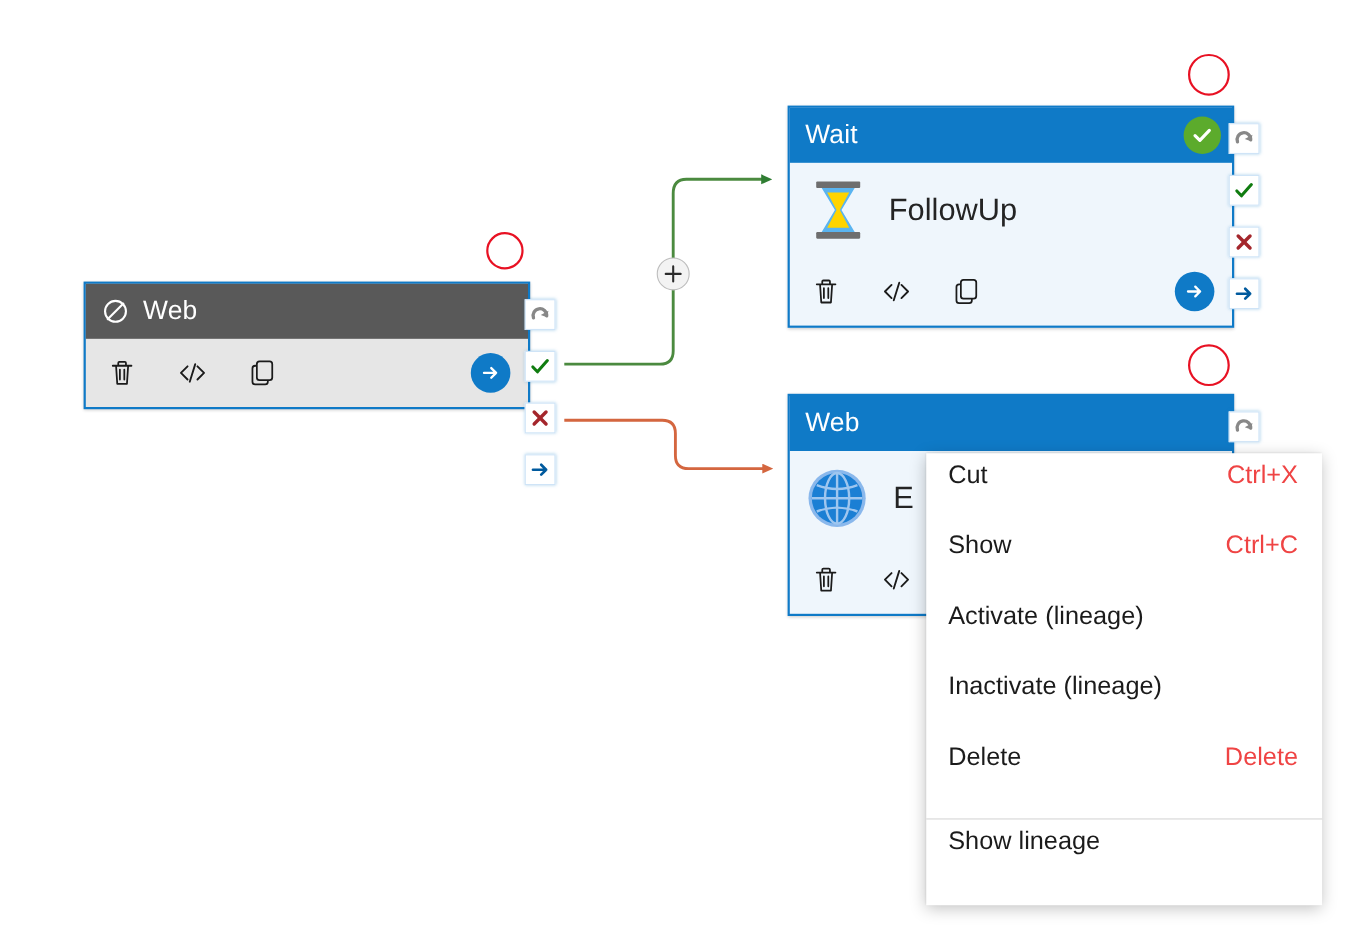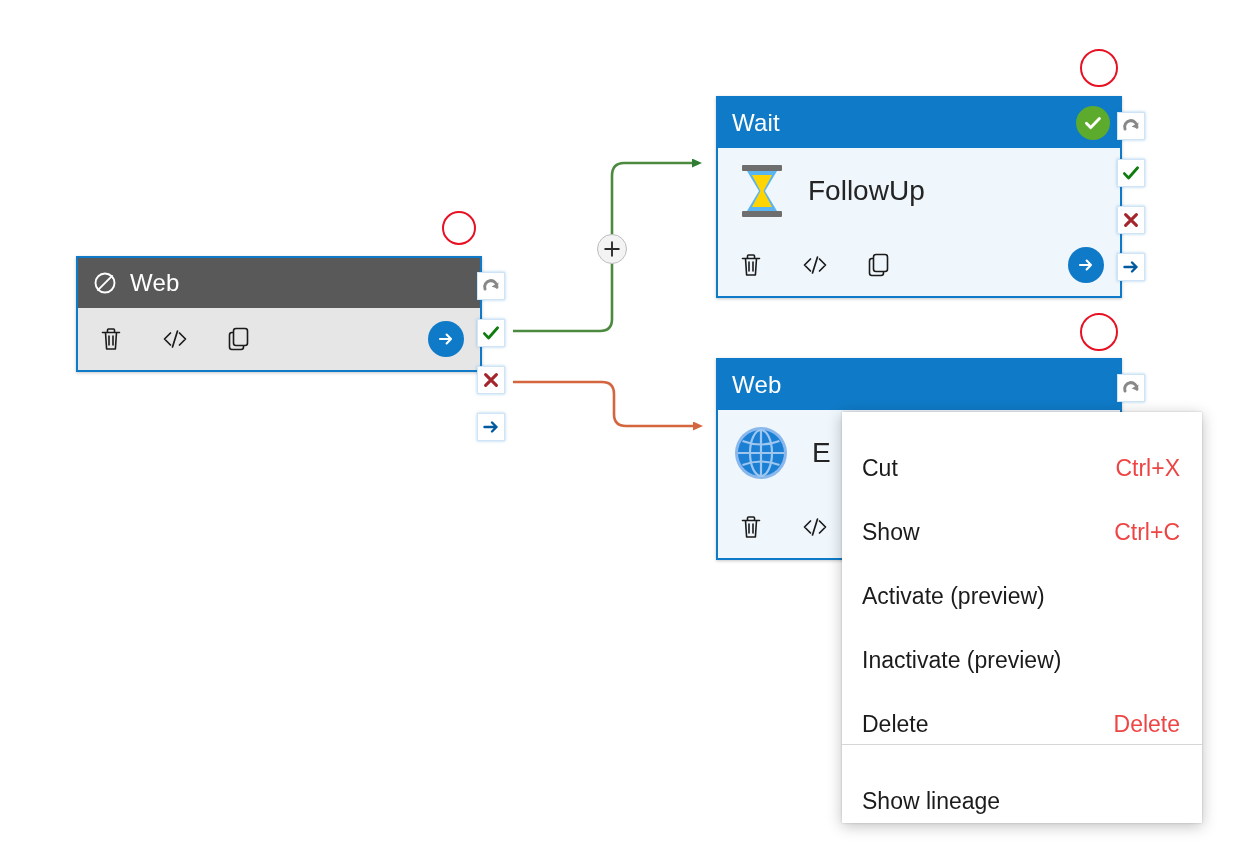--- a/index.html
+++ b/index.html
@@ -129,21 +129,21 @@
 
   
   .ctx-menu {
     position: absolute;
     background: #ffffff;
     box-shadow: 0 3px 14px rgba(0,0,0,.25), 0 0 2px rgba(0,0,0,.18);
     padding: 6px 0 8px 0;
   }
   .ctx-item {
     display: flex;
-    align-items: flex-end;
+    align-items: flex-start;
     height: 64px;
     padding: 0 22px 0 20px;
     font-size: 23px;
     color: #1b1b1b;
     white-space: nowrap;
     cursor: default;
   }
   .ctx-label { flex: 1 1 auto; }
   .ctx-shortcut { color: #ef4444; margin-left: 60px; }
   .ctx-sep {
@@ -370,25 +370,25 @@
   <div class="ctx-menu" style="left:842px; top:412px; width:360px;">
     <div class="ctx-item">
       <span class="ctx-label">Cut</span>
       <span class="ctx-shortcut">Ctrl+X</span>
     </div>
     <div class="ctx-item">
       <span class="ctx-label">Show</span>
       <span class="ctx-shortcut">Ctrl+C</span>
     </div>
     <div class="ctx-item">
-      <span class="ctx-label">Activate (preview)</span>
+      <span class="ctx-label">Activate (lineage)</span>
       <span class="ctx-shortcut"></span>
     </div>
     <div class="ctx-item">
-      <span class="ctx-label">Inactivate (preview)</span>
+      <span class="ctx-label">Inactivate (lineage)</span>
       <span class="ctx-shortcut"></span>
     </div>
     <div class="ctx-item">
       <span class="ctx-label">Delete</span>
       <span class="ctx-shortcut">Delete</span>
     </div>
     <div class="ctx-sep"></div>
     <div class="ctx-item">
       <span class="ctx-label">Show lineage</span>
       <span class="ctx-shortcut"></span>

